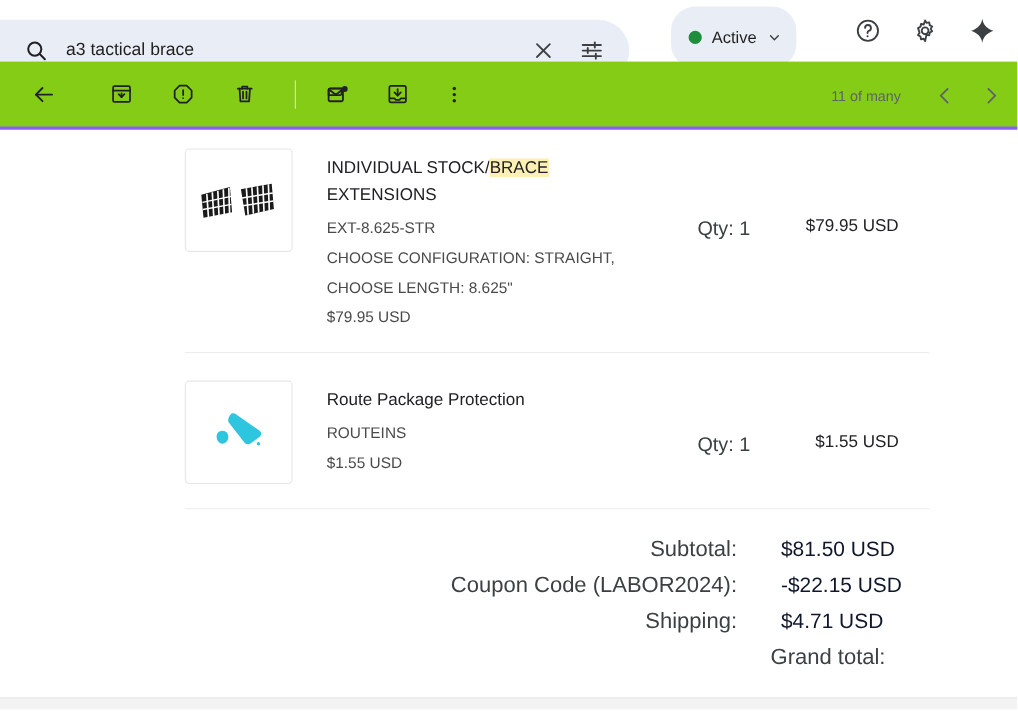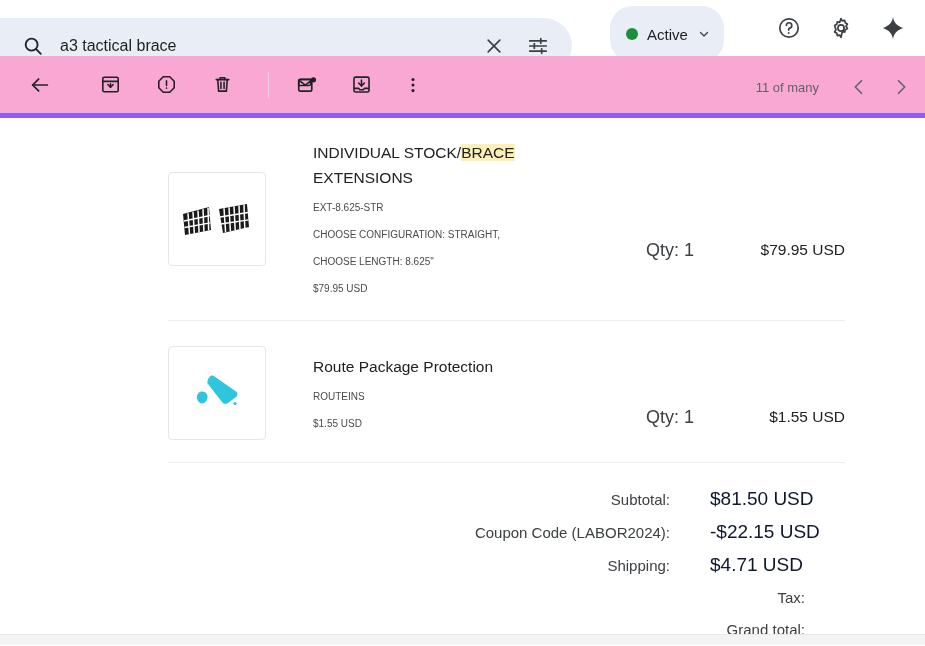--- a/index.html
+++ b/index.html
@@ -87,25 +87,25 @@
     width: 44px; height: 44px;
     display: flex; align-items: center; justify-content: center;
     border-radius: 50%;
     cursor: pointer;
   }
 
   
   .toolbar {
     position: relative;
     height: 62px;
-    background: #f9a8d4;
+    background: #84cc16;
     display: flex;
     align-items: center;
     padding-left: 10px;
-    border-bottom: 5px solid #8b5cf6;
+    border-bottom: 3px solid #8b5cf6;
   }
   .tb-btn {
     width: 40px; height: 40px;
     display: flex; align-items: center; justify-content: center;
     border-radius: 50%;
     cursor: pointer;
     flex: 0 0 auto;
   }
   .tb-gap-a { margin-left: 30px; }
   .tb-gap-b { margin-left: 16px; }
@@ -145,24 +145,23 @@
     height: 527px;
     background: #ffffff;
     overflow: hidden;
   }
   .order-block {
     padding: 0;
   }
 
   .line-item {
     display: flex;
-    align-items: center;
+    align-items: flex-start;
     padding: 17px 0 0 0;
-    margin: 0 80px 0 168px;
-    gap: 16px;
+    margin: 0 108px 0 168px;
   }
   .li-sep {
     height: 1px;
     background: #ededed;
     margin: 0 80px 0 168px;
   }
 
   .thumb {
     width: 98px; height: 94px;
     border: 1px solid #e6e6e6;
@@ -184,21 +183,21 @@
     color: #202124;
     line-height: 25px;
     max-width: 250px;
     margin-bottom: 4px;
   }
   .hl {
     background: #FDF0B5;
     color: #202124;
   }
   .li-meta {
-    font-size: 10px;
+    font-size: 14px;
     color: #4a4a4a;
     line-height: 27px;
     max-width: 300px;
   }
 
   .li-qty {
     flex: 0 0 auto;
     width: 110px;
     text-align: right;
     font-size: 18px;
@@ -221,21 +220,21 @@
     padding-top: 20px;
   }
   .total-row {
     display: flex;
     align-items: baseline;
     line-height: 32px;
   }
   .total-label {
     flex: 1 1 auto;
     text-align: right;
-    font-size: 15px;
+    font-size: 20px;
     color: #3c4043;
     padding-right: 40px;
   }
   .total-value {
     flex: 0 0 auto;
     width: 135px;
     text-align: left;
     font-size: 19px;
     color: #0f172a;
   }
@@ -465,21 +464,20 @@
       </div>
       <div class="total-row">
         <div class="total-label">Coupon Code (LABOR2024):</div>
         <div class="total-value">-$22.15 USD</div>
       </div>
       <div class="total-row">
         <div class="total-label">Shipping:</div>
         <div class="total-value">$4.71 USD</div>
       </div>
       <div class="total-row">
-        <div class="total-label">Tax:</div>
       </div>
       <div class="total-row">
         <div class="total-label">Grand total:</div>
       </div>
     </div>
 
   </div>
 
   <div class="bottom-strip"></div>
 </div>

